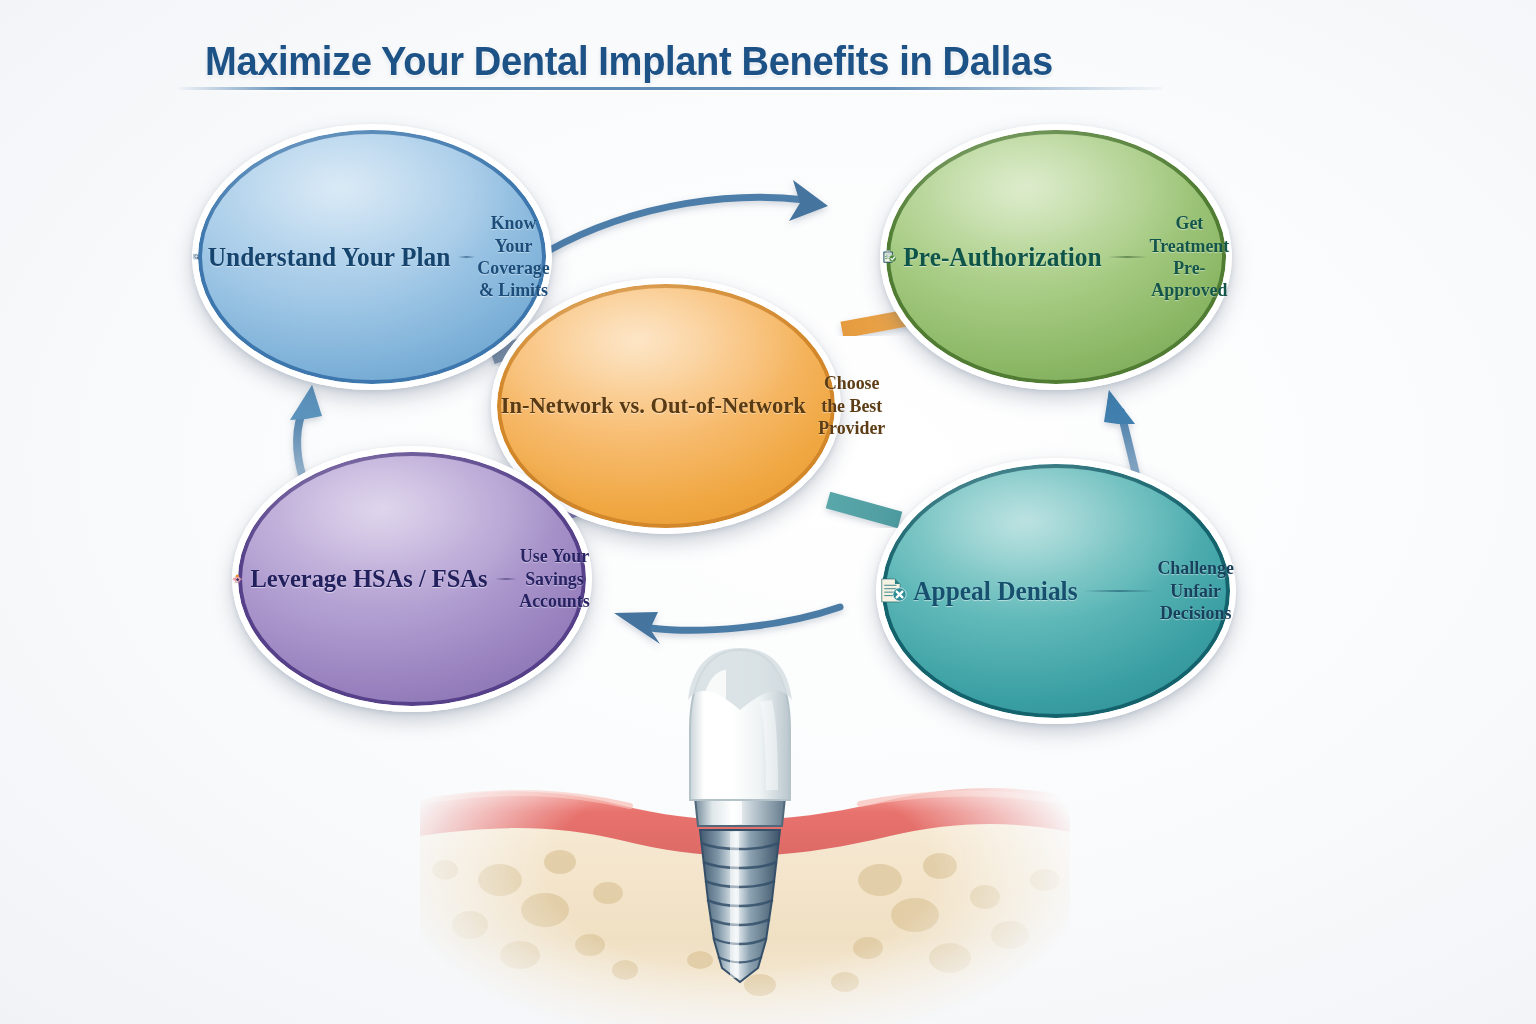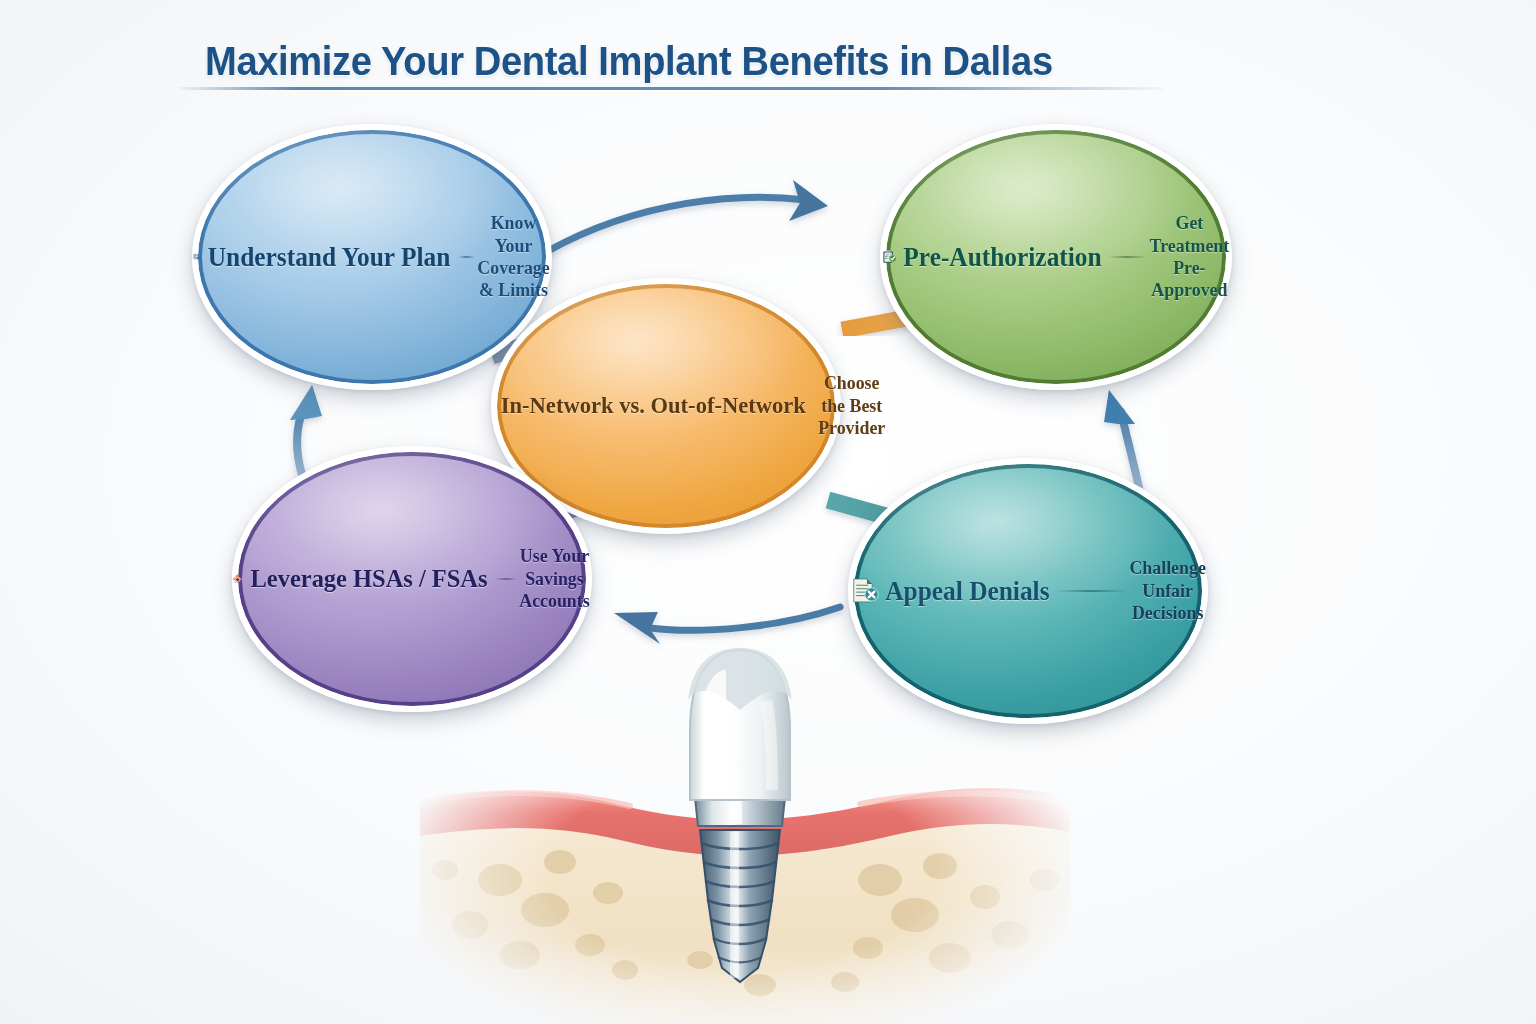--- a/index.html
+++ b/index.html
@@ -98,21 +98,21 @@
   #node-center .s{color:#5d3d15;font-size:19px;}
 
   #node-hsa{left:232px;top:446px;width:360px;height:266px;}
   #node-hsa .body{background:
       radial-gradient(ellipse 85% 85% at 38% 25%, #c5b4dd 0%, #b3a0d2 45%, #9881be 80%, #8a72b3 100%);
       box-shadow:inset 0 0 0 4px #554089;}
   #node-hsa .t{color:#23205e;font-size:26px;}
   #node-hsa .divider{background:linear-gradient(to right,rgba(45,40,100,0),rgba(45,40,100,0.5),rgba(45,40,100,0));width:255px;}
   #node-hsa .s{color:#262263;font-size:19px;}
 
-  #node-appeal{left:848px;top:458px;width:360px;height:266px;}
+  #node-appeal{left:876px;top:458px;width:360px;height:266px;}
   #node-appeal .body{background:
       radial-gradient(ellipse 85% 85% at 38% 25%, #86ccca 0%, #5fb8b8 45%, #3a9fa3 80%, #2f9196 100%);
       box-shadow:inset 0 0 0 4px #14626c;}
   #node-appeal .t{color:#16506e;font-size:27px;}
   #node-appeal .divider{background:linear-gradient(to right,rgba(15,70,95,0),rgba(15,70,95,0.5),rgba(15,70,95,0));width:250px;}
   #node-appeal .s{color:#17405c;font-size:19px;}
 
   
   .deco{position:absolute;left:0;top:0;width:1536px;height:1024px;pointer-events:none;}
 </style>

